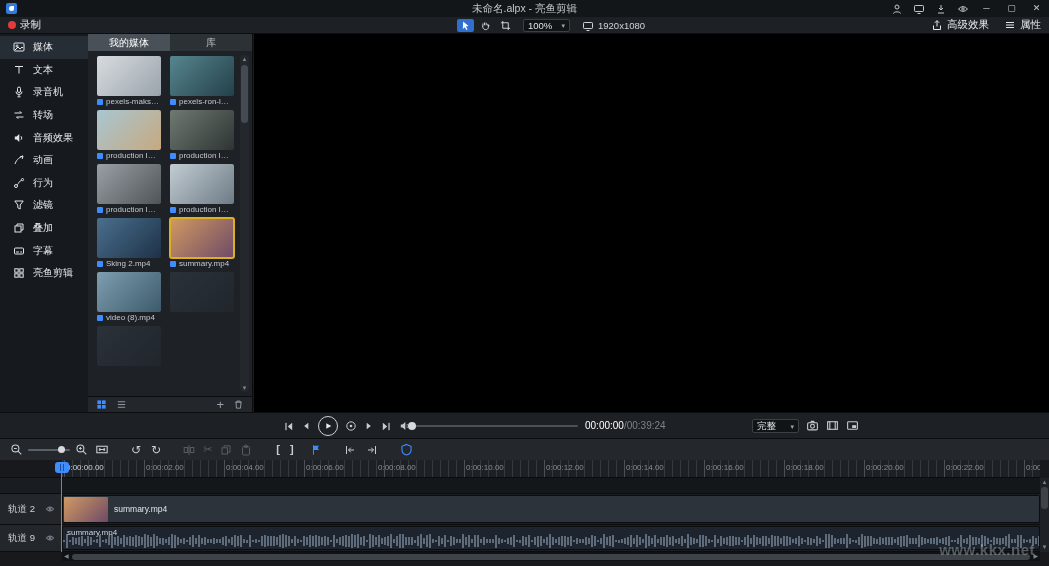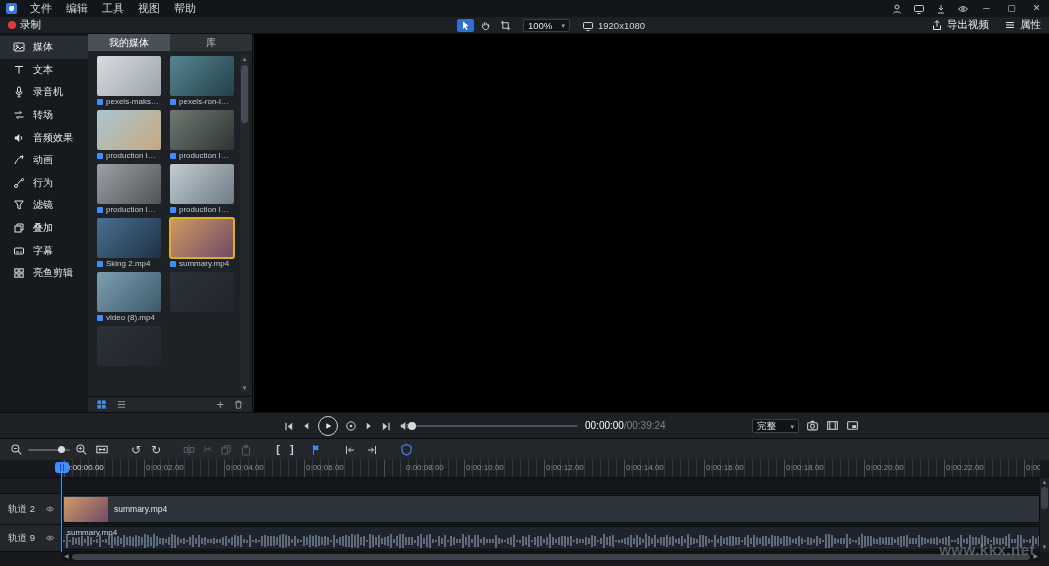--- a/index.html
+++ b/index.html
@@ -118,27 +118,21 @@
   .hsthumb{position:absolute;left:10px;right:10px;top:1.5px;height:6px;background:#3d4349;border-radius:3px}
   .sar{position:absolute;font-size:6px;color:#7e858c;line-height:9px}
   .watermark{position:absolute;right:14px;bottom:8px;font-size:15px;font-weight:bold;letter-spacing:.5px;
     color:rgba(195,202,209,.38);z-index:40;pointer-events:none}
 </style>
 </head>
 <body>
 
 <div class="titlebar">
   <div class="logo"></div>
-  <div class="menus">
-    <span>文件</span>
-    <span>编辑</span>
-    <span>工具</span>
-    <span>视图</span>
-    <span>帮助</span>
-  </div>
+  <div class="wtitle">未命名.alpx - 亮鱼剪辑</div>
   <div class="tbr">
     <span>
         <svg width="12" height="12" viewBox="0 0 12 12" fill="none" stroke="currentColor">
           <circle cx="6" cy="4" r="2"></circle>
           <path d="M2.5 10.5c0-2.2 7-2.2 7 0"></path>
         </svg>
       </span>
     <span>
         <svg width="12" height="12" viewBox="0 0 12 12" fill="none" stroke="currentColor">
           <rect x="1.5" y="2.5" width="9" height="6" rx="0.8"></rect>
@@ -195,21 +189,21 @@
           <path d="M4.5 10.5h3"></path>
         </svg>
       <span>1920x1080</span>
     </div>
   </div>
   <div class="rtools">
     <div class="hbtn">
       <svg width="12" height="12" viewBox="0 0 12 12" fill="none" stroke="currentColor">
           <path d="M6 7.5V1.8M3.8 3.8 6 1.6l2.2 2.2M2.5 6.5v4h7v-4"></path>
         </svg>
-      <span>导出视频</span>
+      <span>高级效果</span>
     </div>
     <div class="hbtn">
       <svg width="12" height="12" viewBox="0 0 12 12" fill="none" stroke="currentColor">
           <path d="M2 3.5h8M2 6h8M2 8.5h8"></path>
         </svg>
       <span>属性</span>
     </div>
   </div>
 </div>
 
@@ -544,21 +538,21 @@
     </span>
 </div>
 
 <div class="tl">
   <div class="ruler">
       <span id="ruler-labels" style="position:absolute;inset:0">
         <span class="rl" style="left: 4px;">0:00:00.00</span>
         <span class="rl" style="left: 84px;">0:00:02.00</span>
         <span class="rl" style="left: 164px;">0:00:04.00</span>
         <span class="rl" style="left: 244px;">0:00:06.00</span>
-        <span class="rl" style="left: 344px;">0:00:08.00</span>
+        <span class="rl" style="left: 316px;">0:00:08.00</span>
         <span class="rl" style="left: 404px;">0:00:10.00</span>
         <span class="rl" style="left: 484px;">0:00:12.00</span>
         <span class="rl" style="left: 564px;">0:00:14.00</span>
         <span class="rl" style="left: 644px;">0:00:16.00</span>
         <span class="rl" style="left: 724px;">0:00:18.00</span>
         <span class="rl" style="left: 804px;">0:00:20.00</span>
         <span class="rl" style="left: 884px;">0:00:22.00</span>
         <span class="rl" style="left: 964px;">0:00:24.00</span>
       </span>
     </div>

